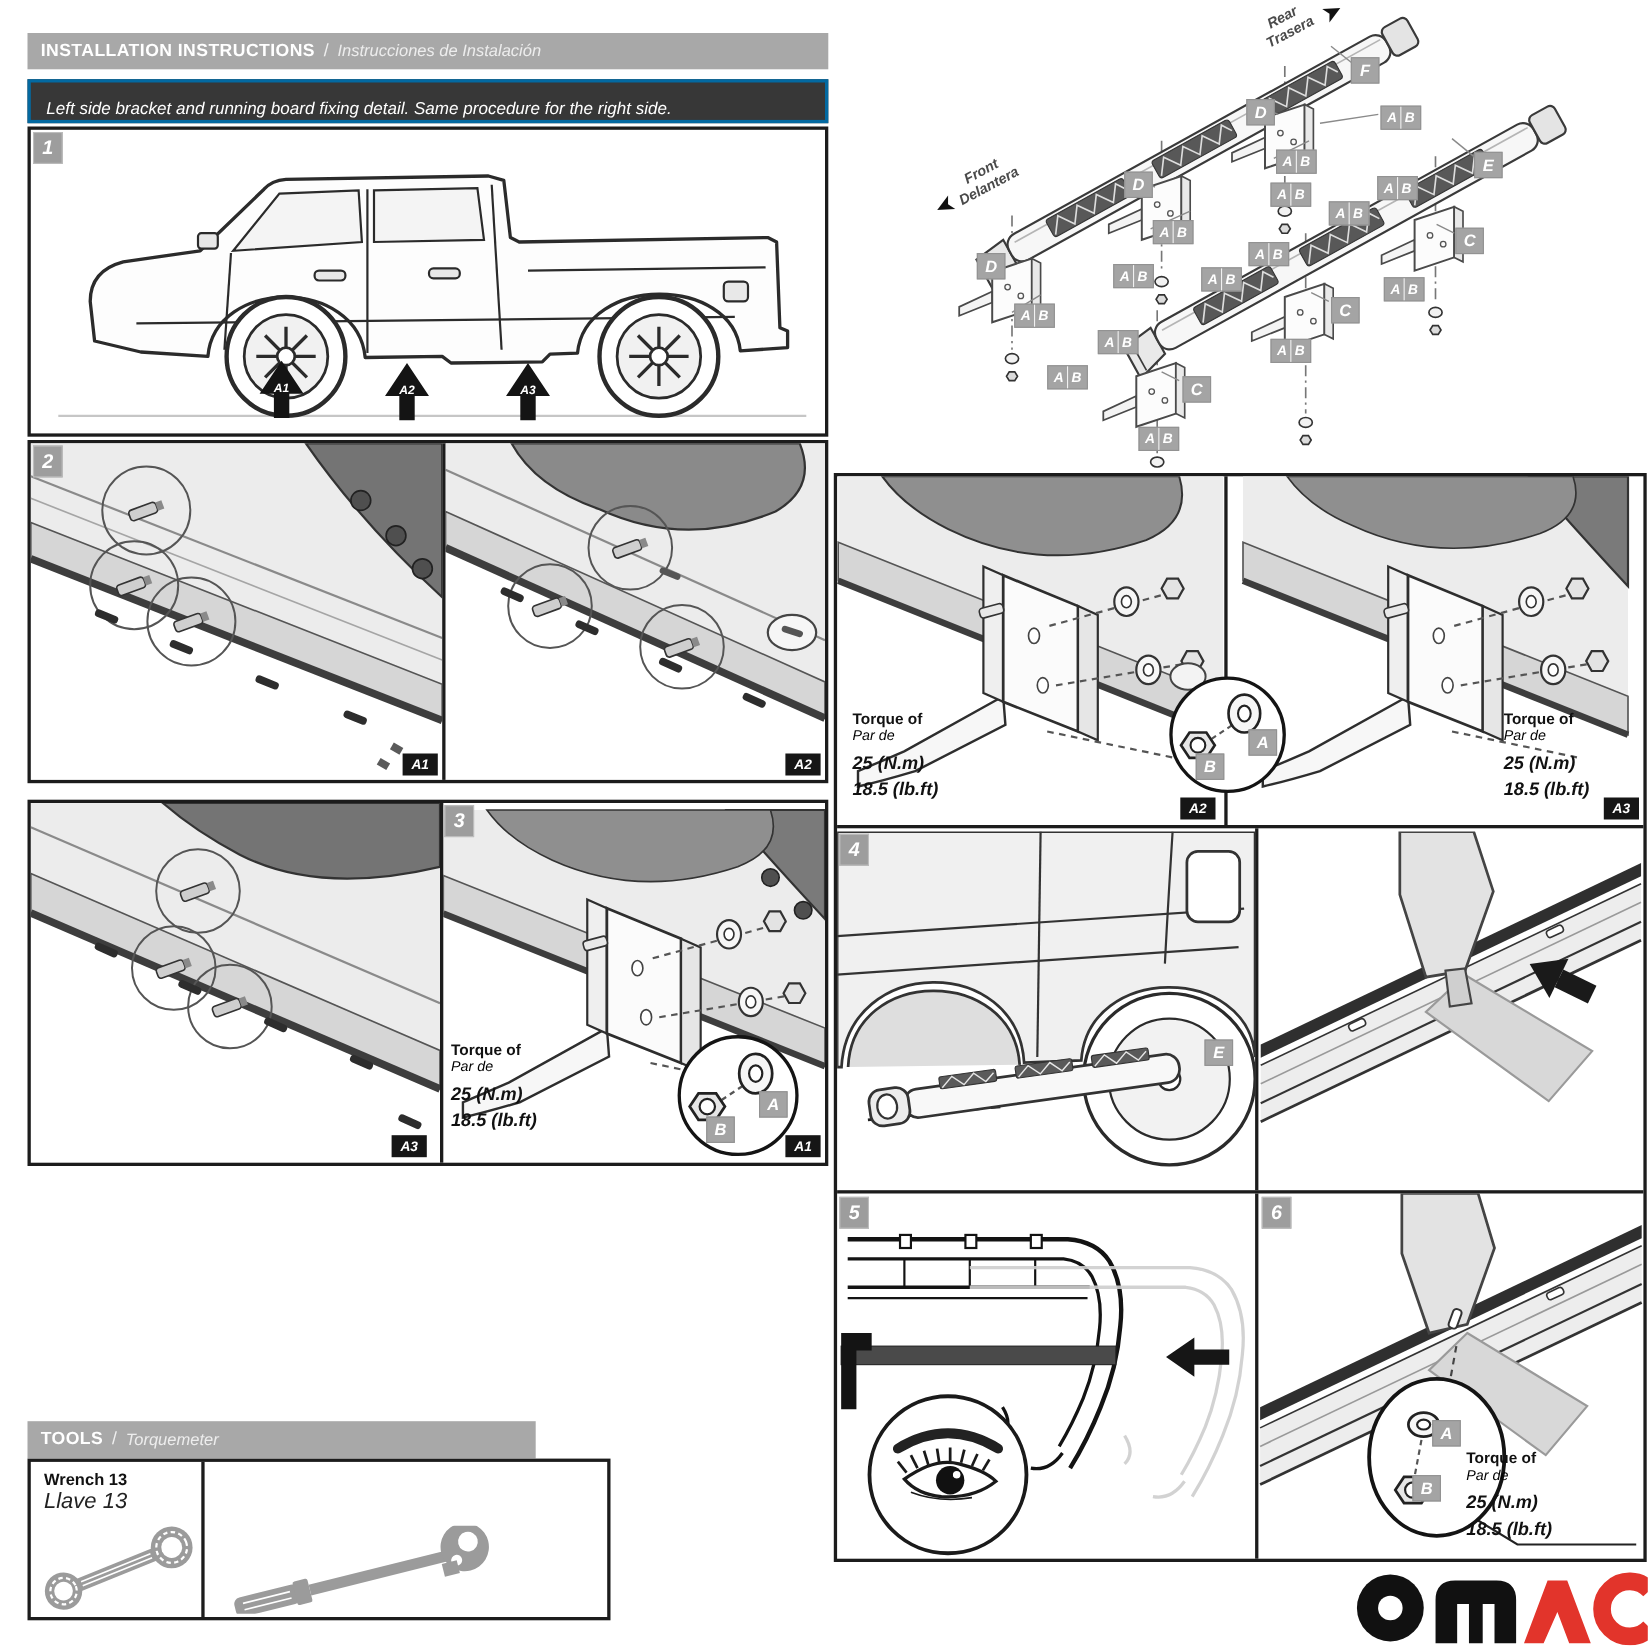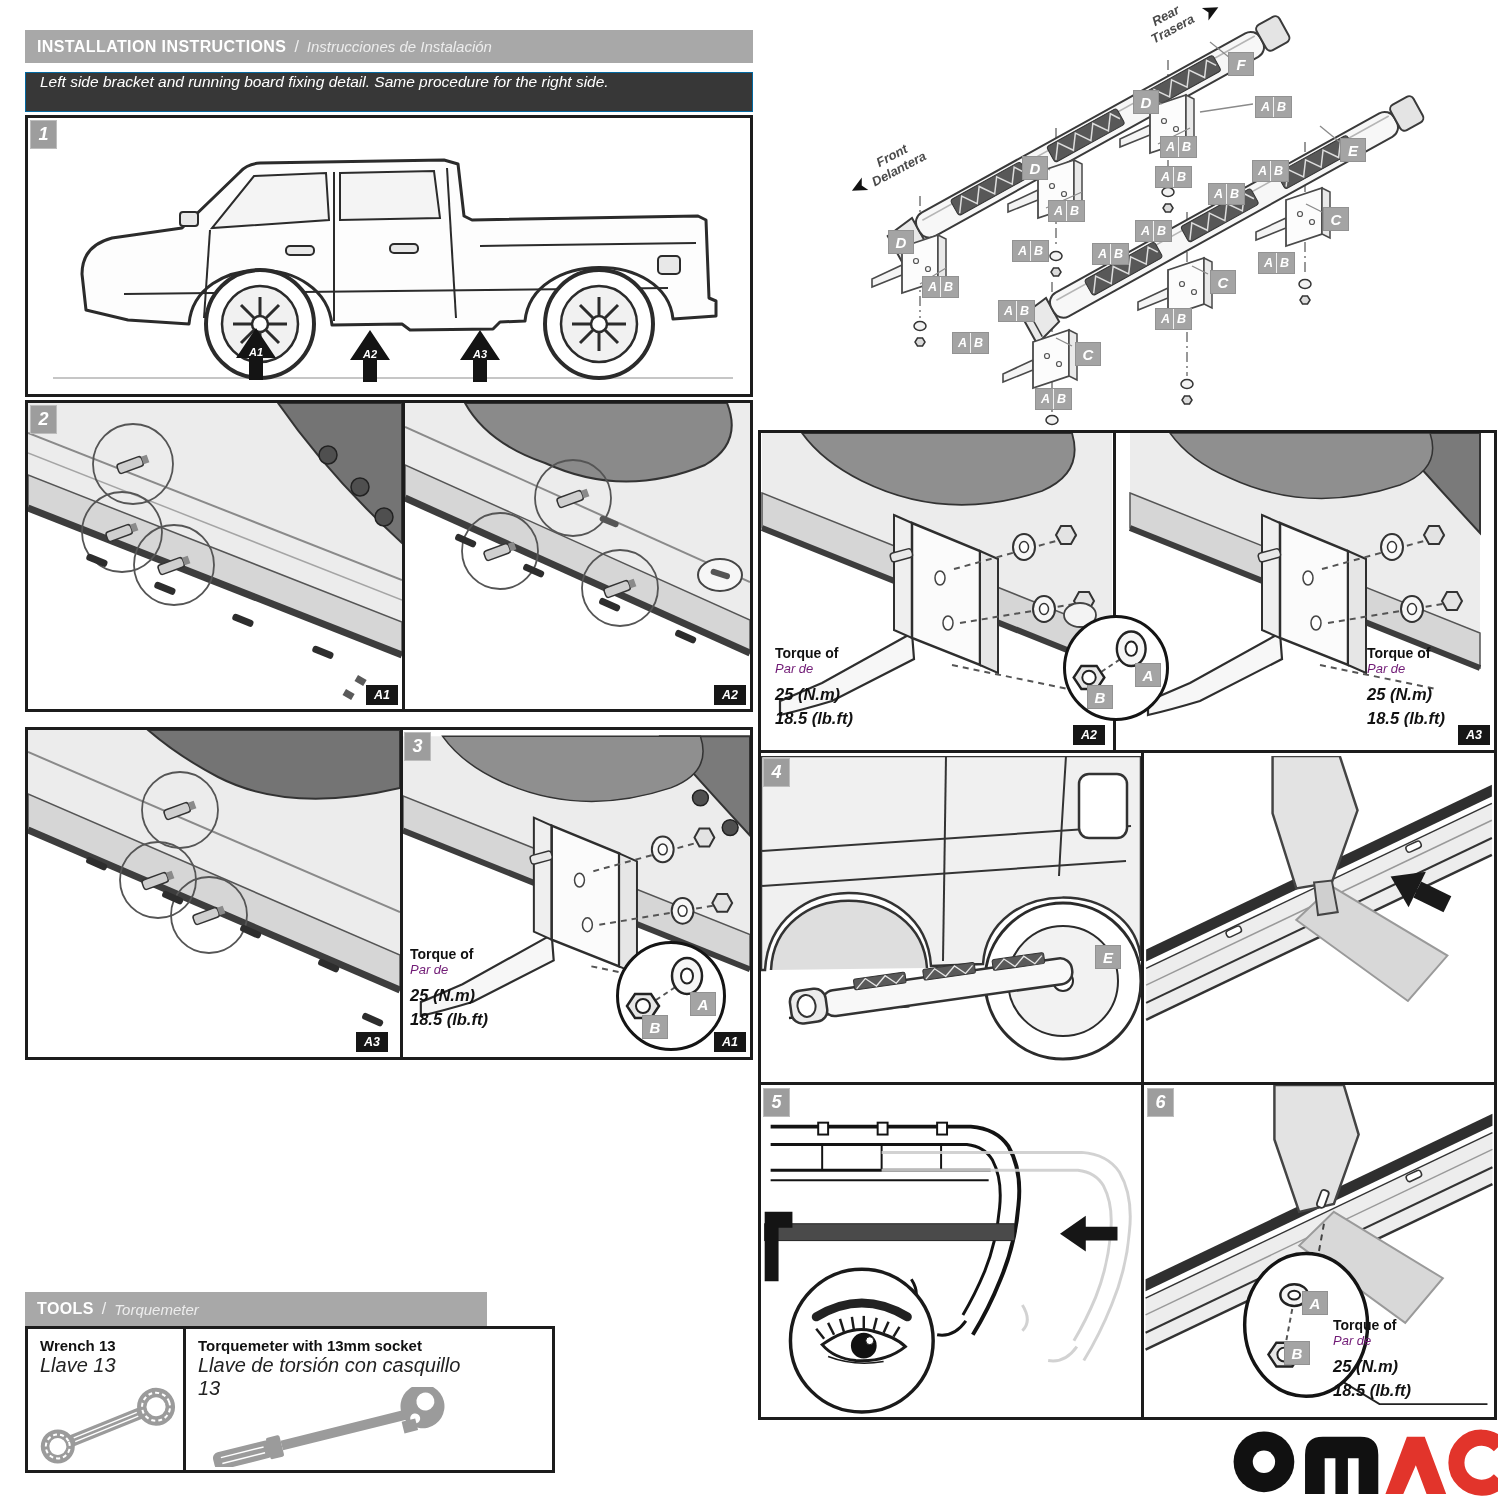--- a/index.html
+++ b/index.html
@@ -8,37 +8,37 @@
   .abs{position:absolute}
   .panel{position:absolute;border:3px solid #1c1c1c;background:#fff;box-sizing:border-box}
   .vdiv{position:absolute;width:3px;background:#1c1c1c;z-index:2}
   .hdiv{position:absolute;left:0;right:0;height:3px;background:#1c1c1c;z-index:2}
   .hdr{position:absolute;background:#a8a8a8;color:#fff;display:flex;align-items:center;
        padding:0 12px;box-sizing:border-box}
   .hdr b{font-size:16px;letter-spacing:.4px}
   .hdr .sep{margin:0 8px;color:#f0f0f0;font-weight:300}
   .hdr i{font-size:15px;color:#ededed}
   .note{position:absolute;background:#373737;color:#fff;font-style:italic;font-size:15.5px;
-        display:flex;align-items:flex-start;padding:0 14px;box-sizing:border-box;border:1px solid #0369a1}
+        display:flex;align-items:flex-end;padding:0 14px;box-sizing:border-box;border:3px solid #0369a1}
   .step{position:absolute;width:25px;height:27px;background:#9d9d9d;border:1px solid #bdbdbd;
         color:#fff;font-style:italic;font-weight:bold;font-size:18px;display:flex;
         align-items:center;justify-content:center;z-index:6}
   .ref{position:absolute;background:#161616;color:#fff;font-style:italic;font-weight:bold;
        font-size:12.5px;padding:3px 8px;z-index:6}
   .pb{position:absolute;width:24px;height:22px;background:#a4a4a4;border:1px solid #929292;
       color:#fff;font-style:italic;font-weight:bold;font-size:15px;display:flex;
       align-items:center;justify-content:center;z-index:6}
   .ab{position:absolute;height:20px;background:#a4a4a4;border:1px solid #929292;color:#fff;
       font-style:italic;font-weight:bold;font-size:12.5px;display:flex;align-items:center;
       padding:0 2px;z-index:6}
   .ab span{padding:0 3px}
   .ab .d{width:1px;align-self:stretch;background:#fff;opacity:.85;padding:0}
   .torque{position:absolute;z-index:7}
   .torque .te{font-weight:bold;font-size:14px}
-  .torque .ts{font-style:italic;font-size:13px;color:#701a75;margin-bottom:7px}
+  .torque .ts{font-style:italic;font-size:13px;color:#000000;margin-bottom:7px}
   .torque .tn,.torque .tl{font-weight:bold;font-style:italic;font-size:16.5px;line-height:1.45}
   .inset{position:absolute;border-radius:50%;background:#fff;border:3px solid #141414;z-index:5}
   .dir{position:absolute;color:#4a4a4a;font-weight:bold;font-style:italic;font-size:13px;
        line-height:1.12;z-index:6}
   .dirarrow{position:absolute;color:#111;font-size:22px;z-index:6;line-height:1}
   .tool-en{font-weight:bold;font-size:15px}
   .tool-es{font-style:italic;font-size:20px;color:#222}
   svg{display:block}
 </style>
 </head>
@@ -302,24 +302,20 @@
       <line x1="-34" y1="-2" x2="34" y2="-2" stroke="#fff" stroke-width="1.5"></line>
       <line x1="-34" y1="2" x2="34" y2="2" stroke="#fff" stroke-width="1.5"></line>
       <circle cx="-52" cy="0" r="17" fill="#9b9b9b"></circle>
         <circle cx="-52" cy="0" r="8.5" fill="#fff"></circle>
       <circle cx="54" cy="0" r="19" fill="#9b9b9b"></circle>
         <circle cx="54" cy="0" r="9.5" fill="#fff"></circle>
       <circle cx="-52" cy="0" r="12" fill="none" stroke="#fff" stroke-width="2" stroke-dasharray="4 3"></circle>
       <circle cx="54" cy="0" r="14" fill="none" stroke="#fff" stroke-width="2" stroke-dasharray="4 3"></circle>
     </g>
   </svg>
-  <div class="abs" style="left:170px;top:8px;width:285px">
-    <div class="tool-en">Torquemeter with 13mm socket</div>
-    <div class="tool-es">Llave de torsión con casquillo 13</div>
-  </div>
   <svg class="abs" style="left:172px;top:58px" width="280" height="80" viewBox="0 0 280 80">
     <g transform="translate(140,44) rotate(-14)">
       <rect x="-130" y="-9" width="60" height="18" rx="6" fill="#9b9b9b"></rect>
       <line x1="-122" y1="-3" x2="-78" y2="-3" stroke="#fff" stroke-width="1.5"></line>
       <line x1="-122" y1="3" x2="-78" y2="3" stroke="#fff" stroke-width="1.5"></line>
       <rect x="-74" y="-11" width="14" height="22" rx="2" fill="#9b9b9b"></rect>
       <rect x="-60" y="-5" width="128" height="10" fill="#9b9b9b"></rect>
       <circle cx="86" cy="-4" r="22" fill="#9b9b9b"></circle>
       <circle cx="90" cy="-8" r="9" fill="#fff"></circle>
       <circle cx="76" cy="6" r="5" fill="#fff"></circle>

